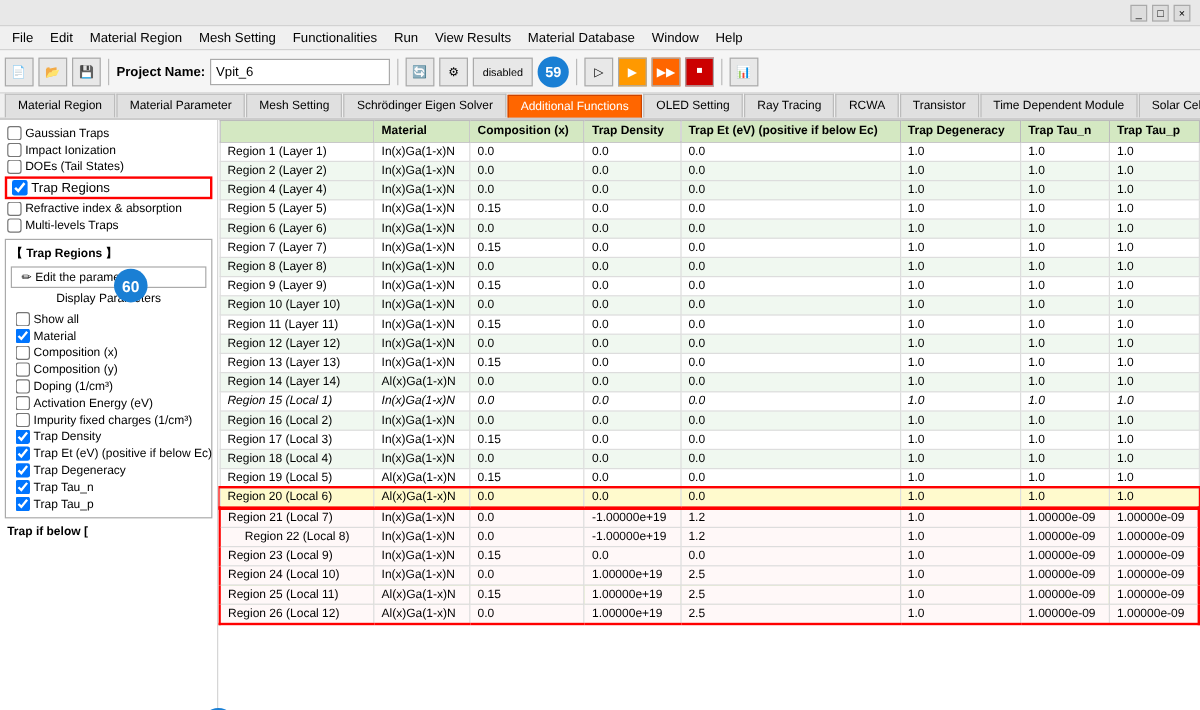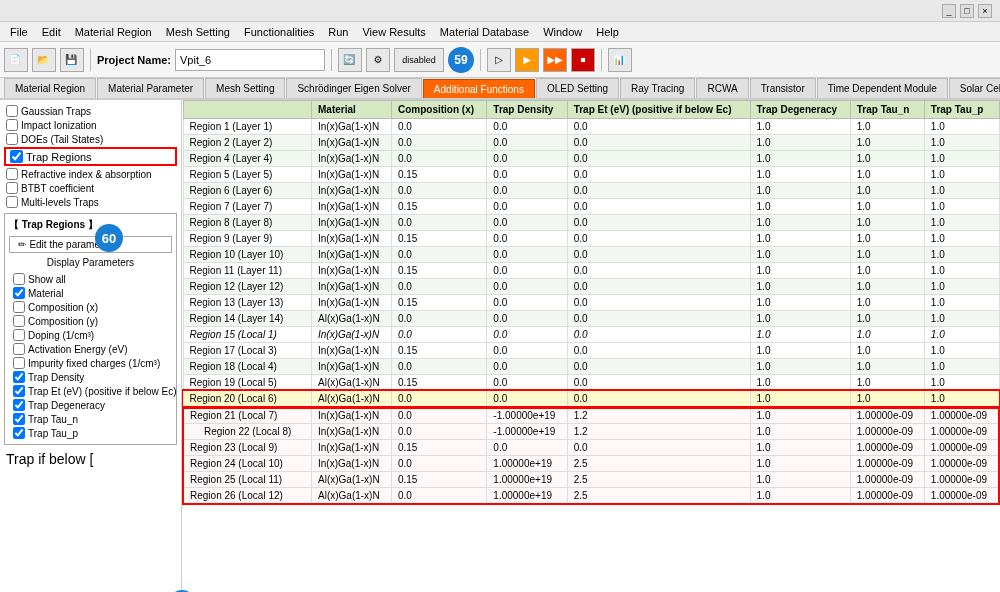--- a/index.html
+++ b/index.html
@@ -157,24 +157,20 @@
       <input type="checkbox" checked="" style="">
       <span>Trap Regions</span>
     </div>
 
     <label class="checkbox-item">
       <input type="checkbox" style="">
       <span>Refractive index &amp; absorption</span>
     </label>
     <label class="checkbox-item">
       <input type="checkbox" style="">
-      <span>BTBT coefficient</span>
-    </label>
-    <label class="checkbox-item">
-      <input type="checkbox" style="">
       <span>Multi-levels Traps</span>
     </label>
 
     <div class="section-box">
       <div class="section-box-title">【 Trap Regions 】</div>
       <button class="edit-params-btn">
         <span>✏</span>
         <span>Edit the parameters</span>
       </button>
       <div class="display-params-title">Display Parameters</div>
@@ -222,21 +218,21 @@
       <label class="checkbox-item">
         <input type="checkbox" checked="" style="">
         <span>Trap Tau_n</span>
       </label>
       <label class="checkbox-item">
         <input type="checkbox" checked="" style="">
         <span>Trap Tau_p</span>
       </label>
     </div>
 
-    <div style="font-size:14px;padding:2px 4px;">Trap if below [</div>
+    <div style="font-size:10px;padding:2px 4px;font-weight:bold;">Trap if below [</div>
 
   </div>
 
   <div class="right-panel">
     <table>
       <thead>
         <tr>
           <th style="min-width:120px;"></th>
           <th>Material</th>
           <th>Composition (x)</th>
@@ -381,20 +377,30 @@
           <tr style="background: white; font-style: italic;">
             <td style="background: white;">Region 15 (Local 1)</td>
             <td style="background: white;">In(x)Ga(1-x)N</td>
             <td style="background: white;">0.0</td>
             <td style="background: white;">0.0</td>
             <td style="background: white;">0.0</td>
             <td style="background: white;">1.0</td>
             <td style="background: white;">1.0</td>
             <td style="background: white;">1.0</td>
           </tr>
+          <tr style="background: rgb(240, 248, 240);">
+            <td style="background: rgb(240, 248, 240);">Region 16 (Local 2)</td>
+            <td style="background: rgb(240, 248, 240);">In(x)Ga(1-x)N</td>
+            <td style="background: rgb(240, 248, 240);">0.0</td>
+            <td style="background: rgb(240, 248, 240);">0.0</td>
+            <td style="background: rgb(240, 248, 240);">0.0</td>
+            <td style="background: rgb(240, 248, 240);">1.0</td>
+            <td style="background: rgb(240, 248, 240);">1.0</td>
+            <td style="background: rgb(240, 248, 240);">1.0</td>
+          </tr>
           <tr style="background: white;">
             <td style="background: white;">Region 17 (Local 3)</td>
             <td style="background: white;">In(x)Ga(1-x)N</td>
             <td style="background: white;">0.15</td>
             <td style="background: white;">0.0</td>
             <td style="background: white;">0.0</td>
             <td style="background: white;">1.0</td>
             <td style="background: white;">1.0</td>
             <td style="background: white;">1.0</td>
           </tr>

